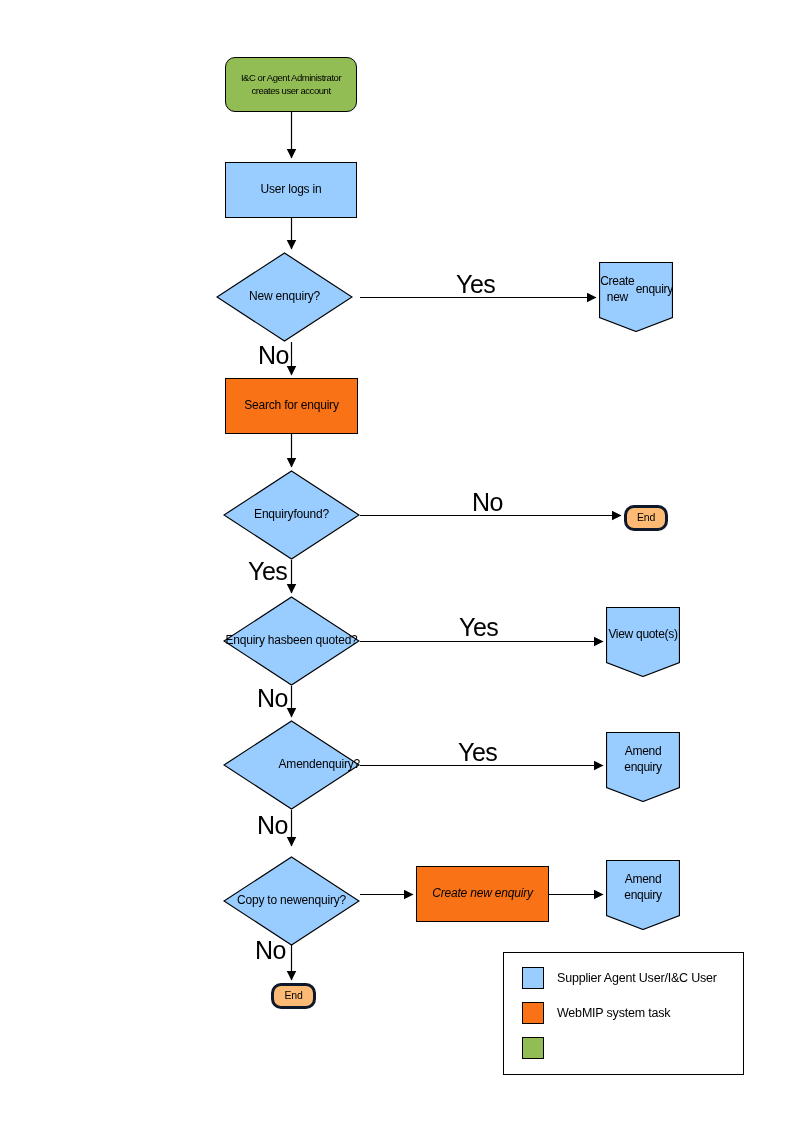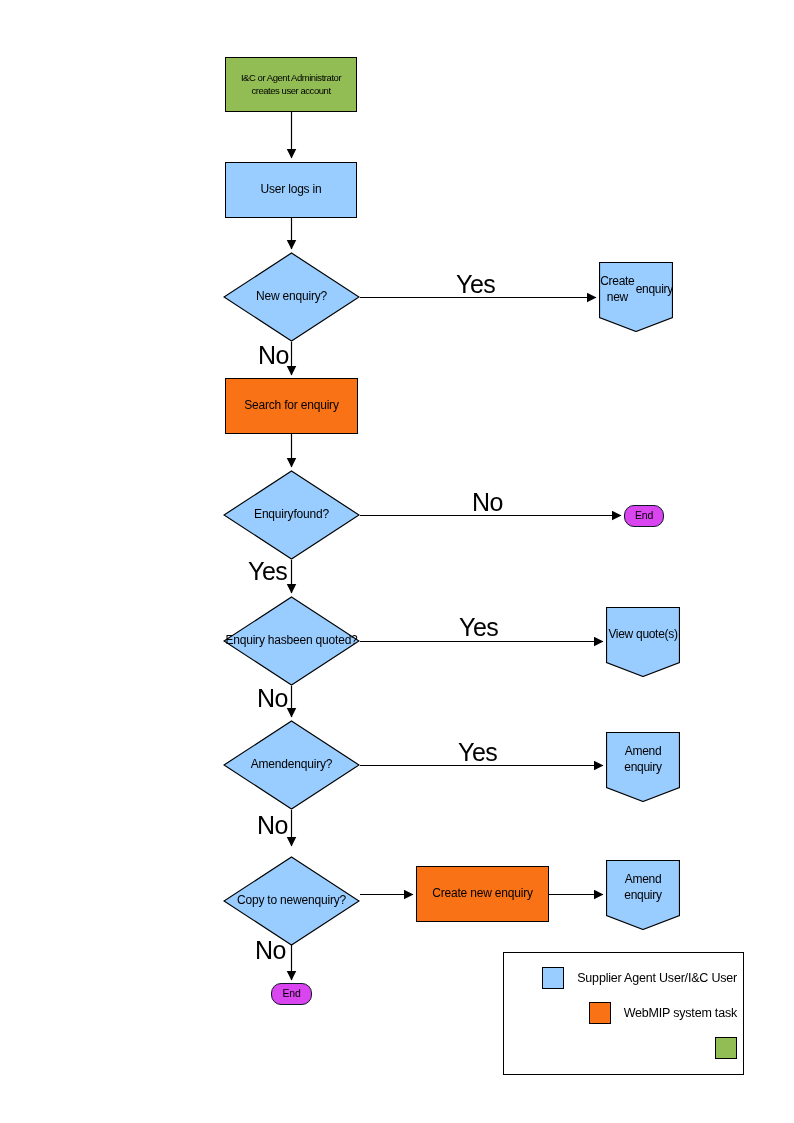--- a/index.html
+++ b/index.html
@@ -24,34 +24,34 @@
 
   .shape-node { background:transparent; }
   .shape-node svg { position:absolute; left:0; top:0; }
   .shape-text {
     position:relative; z-index:2; display:flex; flex-direction:row;
     align-items:center; justify-content:center; text-align:center;
   }
   .offpage .shape-text { padding-bottom:14px; letter-spacing:-0.3px; }
 
   .terminator {
-    border:1px solid #0f172a; border-radius:10px; background:#d946ef;
+    border:3px solid #0f172a; border-radius:10px; background:#fdba74;
     font-size:10.5px; letter-spacing:-0.2px;
   }
 
   .edge-label {
     position:absolute; font-size:25px; line-height:1; letter-spacing:-0.5px;
   }
 
   .legend {
     position:absolute; left:503px; top:952px; width:241px; height:123px;
     border:1px solid #000; box-sizing:border-box;
     display:flex; flex-direction:column; gap:13px; padding:14px 6px 0 18px;
   }
-  .legend-row { display:flex; align-items:flex-start; gap:13px;justify-content:flex-end; }
+  .legend-row { display:flex; align-items:flex-start; gap:13px; }
   .legend-swatch {
     width:22px; height:22px; border:1px solid #000; box-sizing:border-box; flex:0 0 auto;
   }
   .legend-label { font-size:12.5px; letter-spacing:-0.2px; line-height:1.3; padding-top:3px; }
 </style>
 </head>
 <body>
 
 <div class="canvas">
 
@@ -72,30 +72,30 @@
       <line x1="291.5" y1="939" x2="291.5" y2="980" marker-end="url(#arr)"></line>
       <line x1="360" y1="297.5" x2="596" y2="297.5" marker-end="url(#arr)"></line>
       <line x1="360" y1="515.5" x2="621" y2="515.5" marker-end="url(#arr)"></line>
       <line x1="360" y1="641.5" x2="603" y2="641.5" marker-end="url(#arr)"></line>
       <line x1="360" y1="765.5" x2="603" y2="765.5" marker-end="url(#arr)"></line>
       <line x1="360" y1="894.5" x2="413" y2="894.5" marker-end="url(#arr)"></line>
       <line x1="549" y1="894.5" x2="603" y2="894.5" marker-end="url(#arr)"></line>
     </g>
   </svg>
 
-  <div class="node rect fill-admin admin-text" style="left:225px; top:57px; width:132px; height:55px;">
+  <div class="node rect fill-admin admin-text" style="left:225px; top:57px; width:132px; height:55px;border-radius:10px;">
     <div>I&amp;C or Agent Administrator</div>
     <div>creates user account</div>
   </div>
 
   <div class="node rect fill-user" style="left:225px; top:162px; width:132px; height:56px;">
     <div>User logs in</div>
   </div>
 
-  <div class="node shape-node" style="left:223px; top:252px; width:137px; height:90px;">
+  <div class="node shape-node" style="left:216px; top:252px; width:137px; height:90px;">
     <svg width="137" height="90" viewBox="0 0 137 90">
       <polygon points="68.5,1 136,45 68.5,89 1,45" fill="#99CCFF" stroke="#000" stroke-width="1.2"></polygon>
     </svg>
     <div class="shape-text">New enquiry?</div>
   </div>
 
   <div class="node shape-node offpage" style="left:599px; top:262px; width:74px; height:70px;">
     <svg width="74" height="70" viewBox="0 0 74 70">
       <polygon points="0.5,0.5 73.5,0.5 73.5,55.5 37,69.5 0.5,55.5" fill="#99CCFF" stroke="#000" stroke-width="1.2"></polygon>
     </svg>
@@ -133,21 +133,21 @@
   <div class="node shape-node" style="left:223px; top:596px; width:137px; height:90px;">
     <svg width="137" height="90" viewBox="0 0 137 90">
       <polygon points="68.5,1 136,45 68.5,89 1,45" fill="#99CCFF" stroke="#000" stroke-width="1.2"></polygon>
     </svg>
     <div class="shape-text">
       <div>Enquiry has</div>
       <div>been quoted?</div>
     </div>
   </div>
 
-  <div class="node shape-node" style="left:223px; top:720px; width:137px; height:90px;">
+  <div class="node shape-node" style="left:223px; top:720px; width:137px; height:90px;align-items:flex-end;">
     <svg width="137" height="90" viewBox="0 0 137 90">
       <polygon points="68.5,1 136,45 68.5,89 1,45" fill="#99CCFF" stroke="#000" stroke-width="1.2"></polygon>
     </svg>
     <div class="shape-text">
       <div>Amend</div>
       <div>enquiry?</div>
     </div>
   </div>
 
   <div class="node shape-node offpage" style="left:606px; top:732px; width:74px; height:70px;">
@@ -160,21 +160,21 @@
   <div class="node shape-node" style="left:223px; top:856px; width:137px; height:90px;">
     <svg width="137" height="90" viewBox="0 0 137 90">
       <polygon points="68.5,1 136,45 68.5,89 1,45" fill="#99CCFF" stroke="#000" stroke-width="1.2"></polygon>
     </svg>
     <div class="shape-text">
       <div>Copy to new</div>
       <div>enquiry?</div>
     </div>
   </div>
 
-  <div class="node rect fill-system" style="left:416px; top:866px; width:133px; height:56px;">
+  <div class="node rect fill-system" style="left:416px; top:866px; width:133px; height:56px;font-style:italic;">
     <div>Create new enquiry</div>
   </div>
 
   <div class="node shape-node offpage" style="left:606px; top:860px; width:74px; height:70px;">
     <svg width="74" height="70" viewBox="0 0 74 70">
       <polygon points="0.5,0.5 73.5,0.5 73.5,55.5 37,69.5 0.5,55.5" fill="#99CCFF" stroke="#000" stroke-width="1.2"></polygon>
     </svg>
     <div class="shape-text">Amend enquiry</div>
   </div>
 

